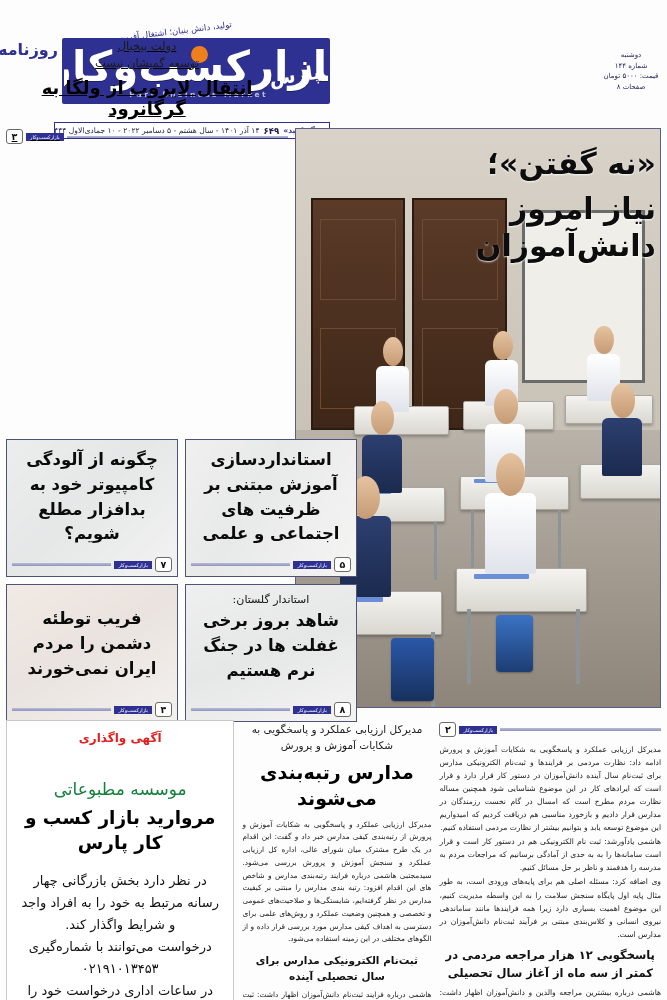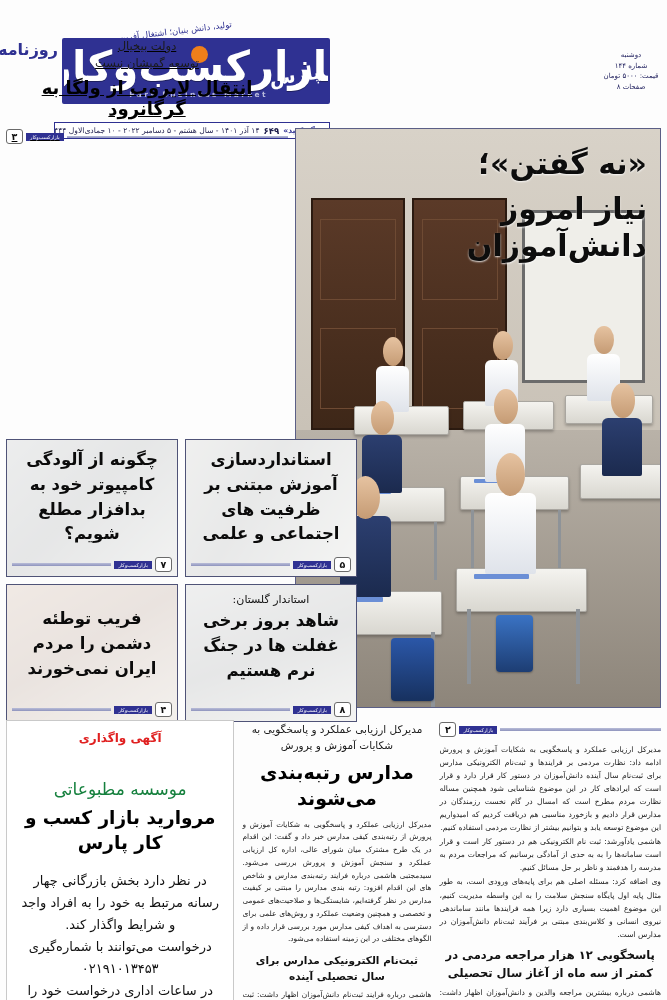--- a/index.html
+++ b/index.html
@@ -276,21 +276,21 @@
   }
   .sheet {
     position:absolute;
     background:#6b8fd6;
     height:4px;
     border-radius:1px;
   }
 
   .headline-wrap {
     position: absolute;
-    right: 13px;
+    right: 4px;
     top: 16px;
     width: 310px;
     text-align: right;
     z-index: 5;
   }
   .headline-1 {
     font-size: 30px;
     font-weight: bold;
     color: #0d0d0d;
     line-height: 1.25;

